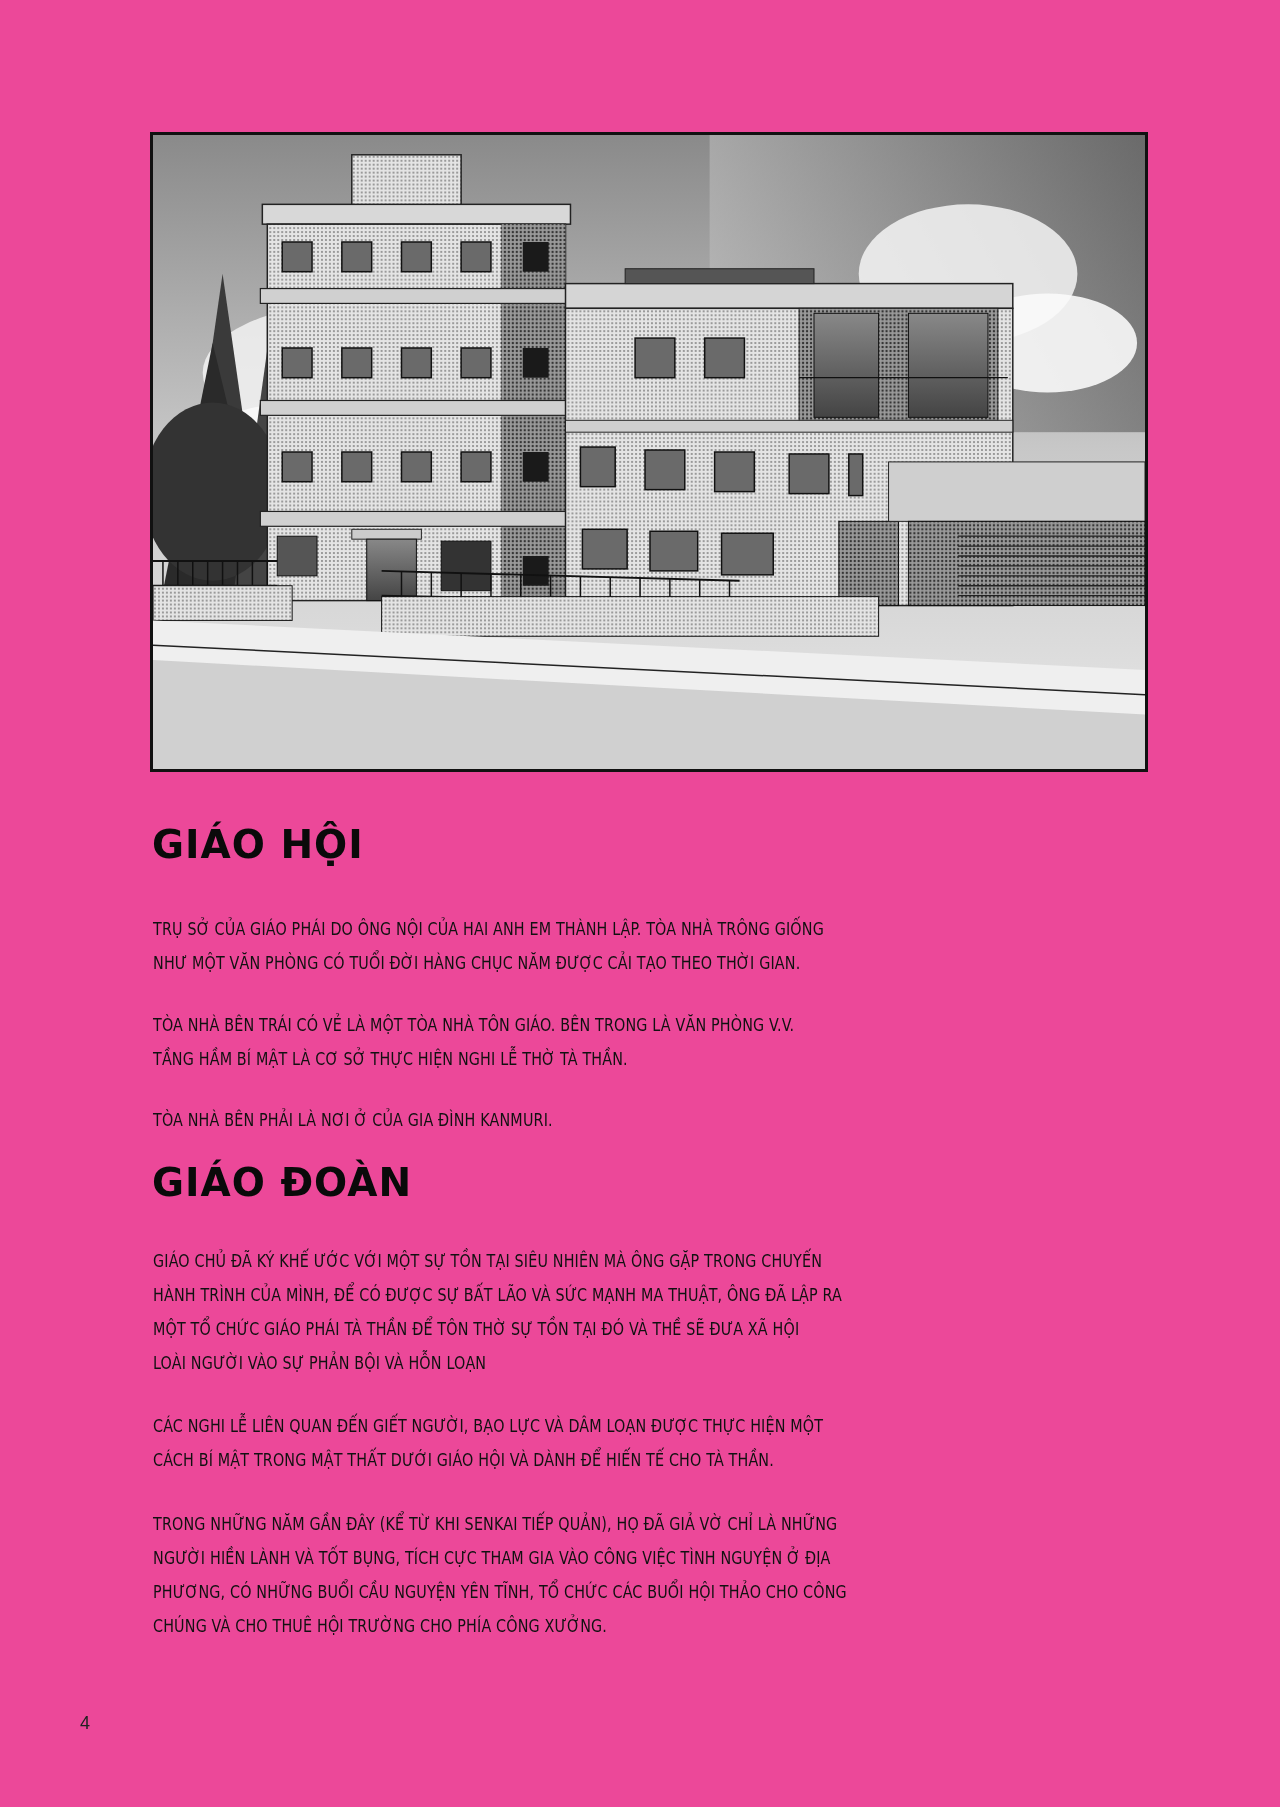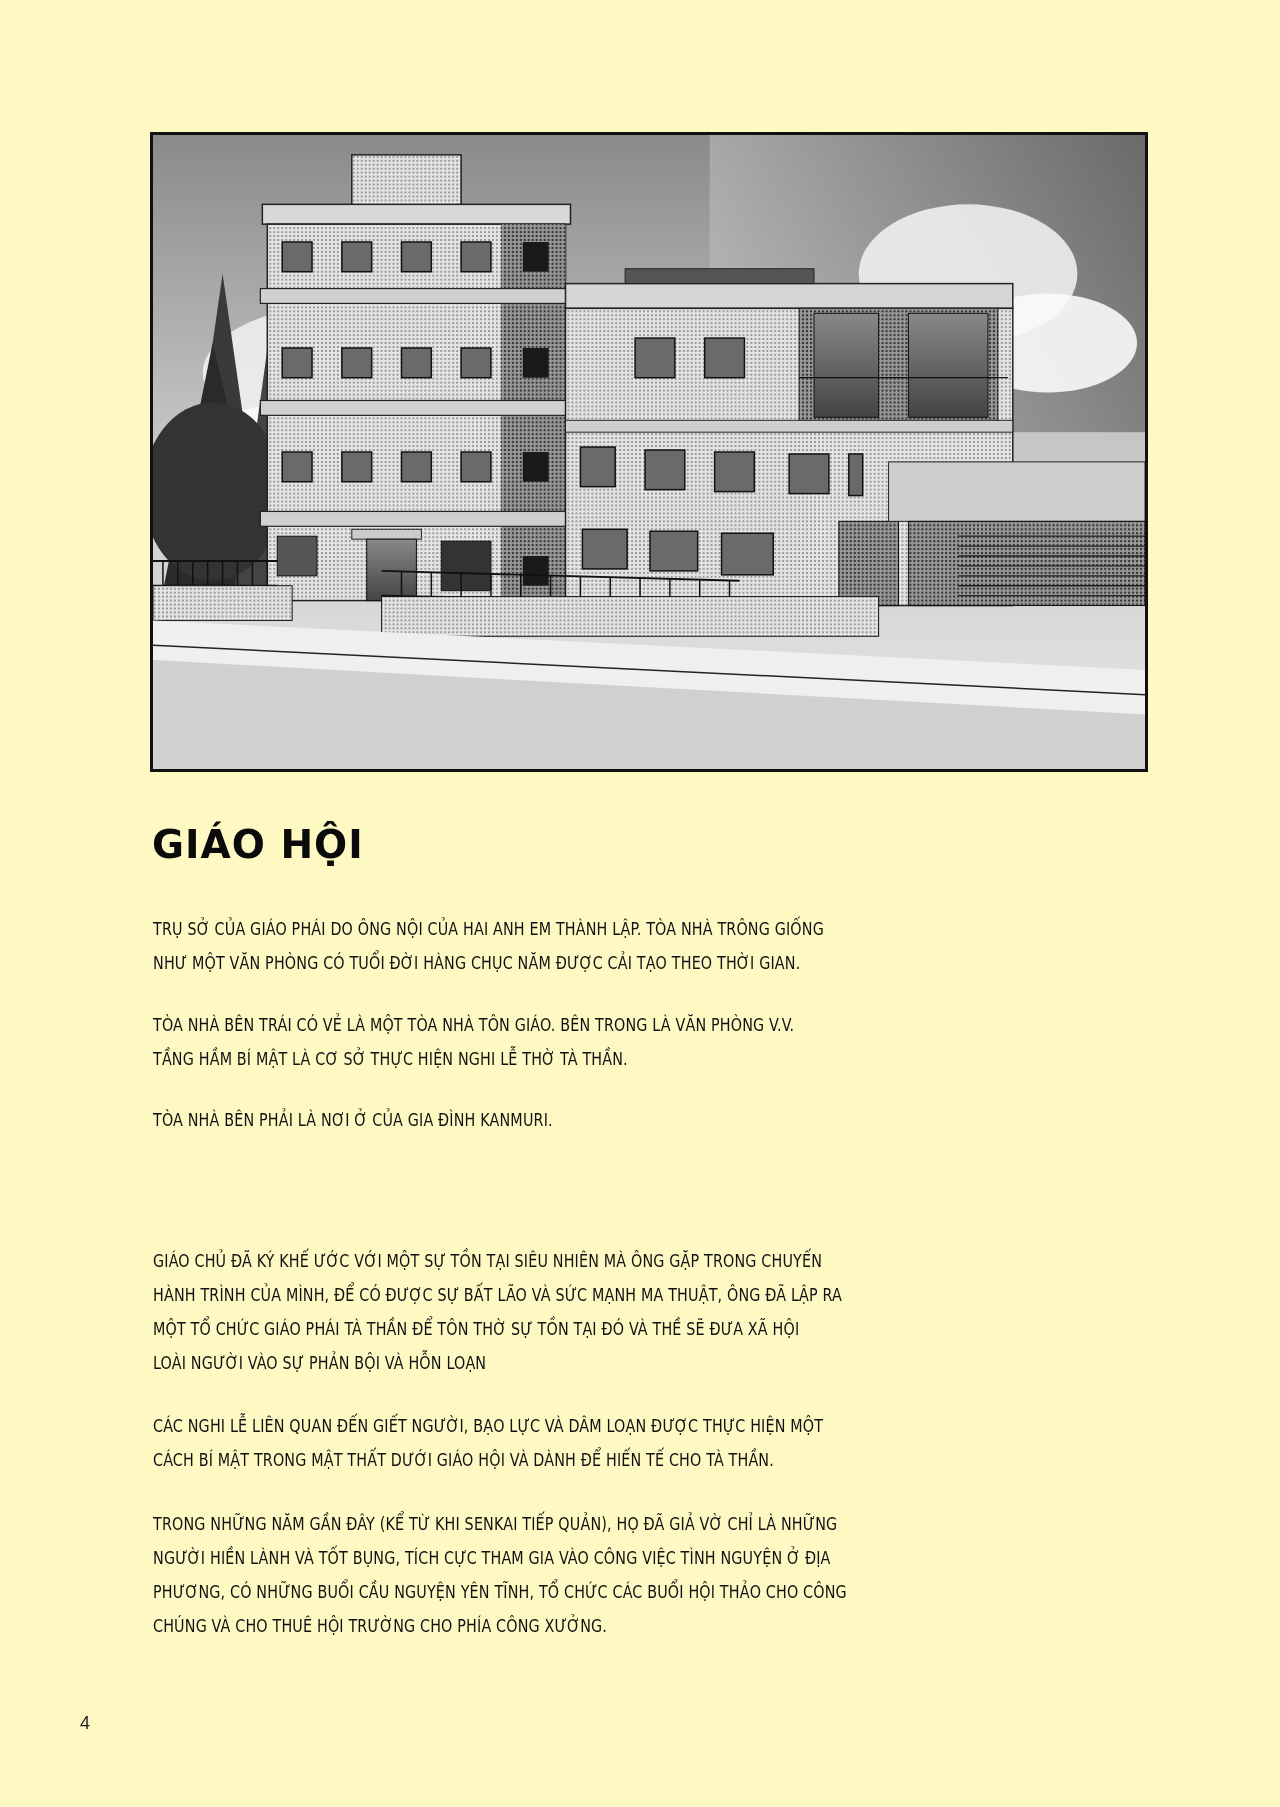--- a/index.html
+++ b/index.html
@@ -1,18 +1,18 @@
 <!DOCTYPE html>
 <html><head>
   <meta charset="utf-8">
   <style>
     html, body { margin: 0; padding: 0; background: #ffffff; }
     body { width: 1280px; height: 1807px; position: relative; overflow: hidden;
            font-family: "DejaVu Sans", sans-serif; color: #111; }
-    .page { position: absolute; inset: 0; background: #fef9c3; }
+    .page { position: absolute; inset: 0; background: #ec4899; }
     .illustration {
       position: absolute; left: 150px; top: 132px; width: 998px; height: 640px;
       border: 3px solid #111; box-sizing: border-box; overflow: hidden; background: #ddd;
     }
     .illustration svg { display: block; width: 100%; height: 100%; }
     .heading {
       position: absolute; left: 152px; margin: 0;
       font-family: "DejaVu Sans", sans-serif; font-weight: bold;
       font-size: 39px; letter-spacing: 1px; color: #0a0a0a; text-transform: uppercase;
     }
@@ -186,20 +186,21 @@
 
   <p class="para" style="top:1008px;">
     <span>TÒA NHÀ BÊN TRÁI CÓ VẺ LÀ MỘT TÒA NHÀ TÔN GIÁO. BÊN TRONG LÀ VĂN PHÒNG V.V.</span><br>
     <span>TẦNG HẦM BÍ MẬT LÀ CƠ SỞ THỰC HIỆN NGHI LỄ THỜ TÀ THẦN.</span>
   </p>
 
   <p class="para" style="top:1103px;">
     <span>TÒA NHÀ BÊN PHẢI LÀ NƠI Ở CỦA GIA ĐÌNH KANMURI.</span>
   </p>
 
+  <h1 class="heading" style="top:1160px;">GIÁO ĐOÀN</h1>
 
   <p class="para" style="top:1244px;">
     <span>GIÁO CHỦ ĐÃ KÝ KHẾ ƯỚC VỚI MỘT SỰ TỒN TẠI SIÊU NHIÊN MÀ ÔNG GẶP TRONG CHUYẾN</span><br>
     <span>HÀNH TRÌNH CỦA MÌNH, ĐỂ CÓ ĐƯỢC SỰ BẤT LÃO VÀ SỨC MẠNH MA THUẬT, ÔNG ĐÃ LẬP RA</span><br>
     <span>MỘT TỔ CHỨC GIÁO PHÁI TÀ THẦN ĐỂ TÔN THỜ SỰ TỒN TẠI ĐÓ VÀ THỀ SẼ ĐƯA XÃ HỘI</span><br>
     <span>LOÀI NGƯỜI VÀO SỰ PHẢN BỘI VÀ HỖN LOẠN</span>
   </p>
 
   <p class="para" style="top:1409px;">
     <span>CÁC NGHI LỄ LIÊN QUAN ĐẾN GIẾT NGƯỜI, BẠO LỰC VÀ DÂM LOẠN ĐƯỢC THỰC HIỆN MỘT</span><br>

